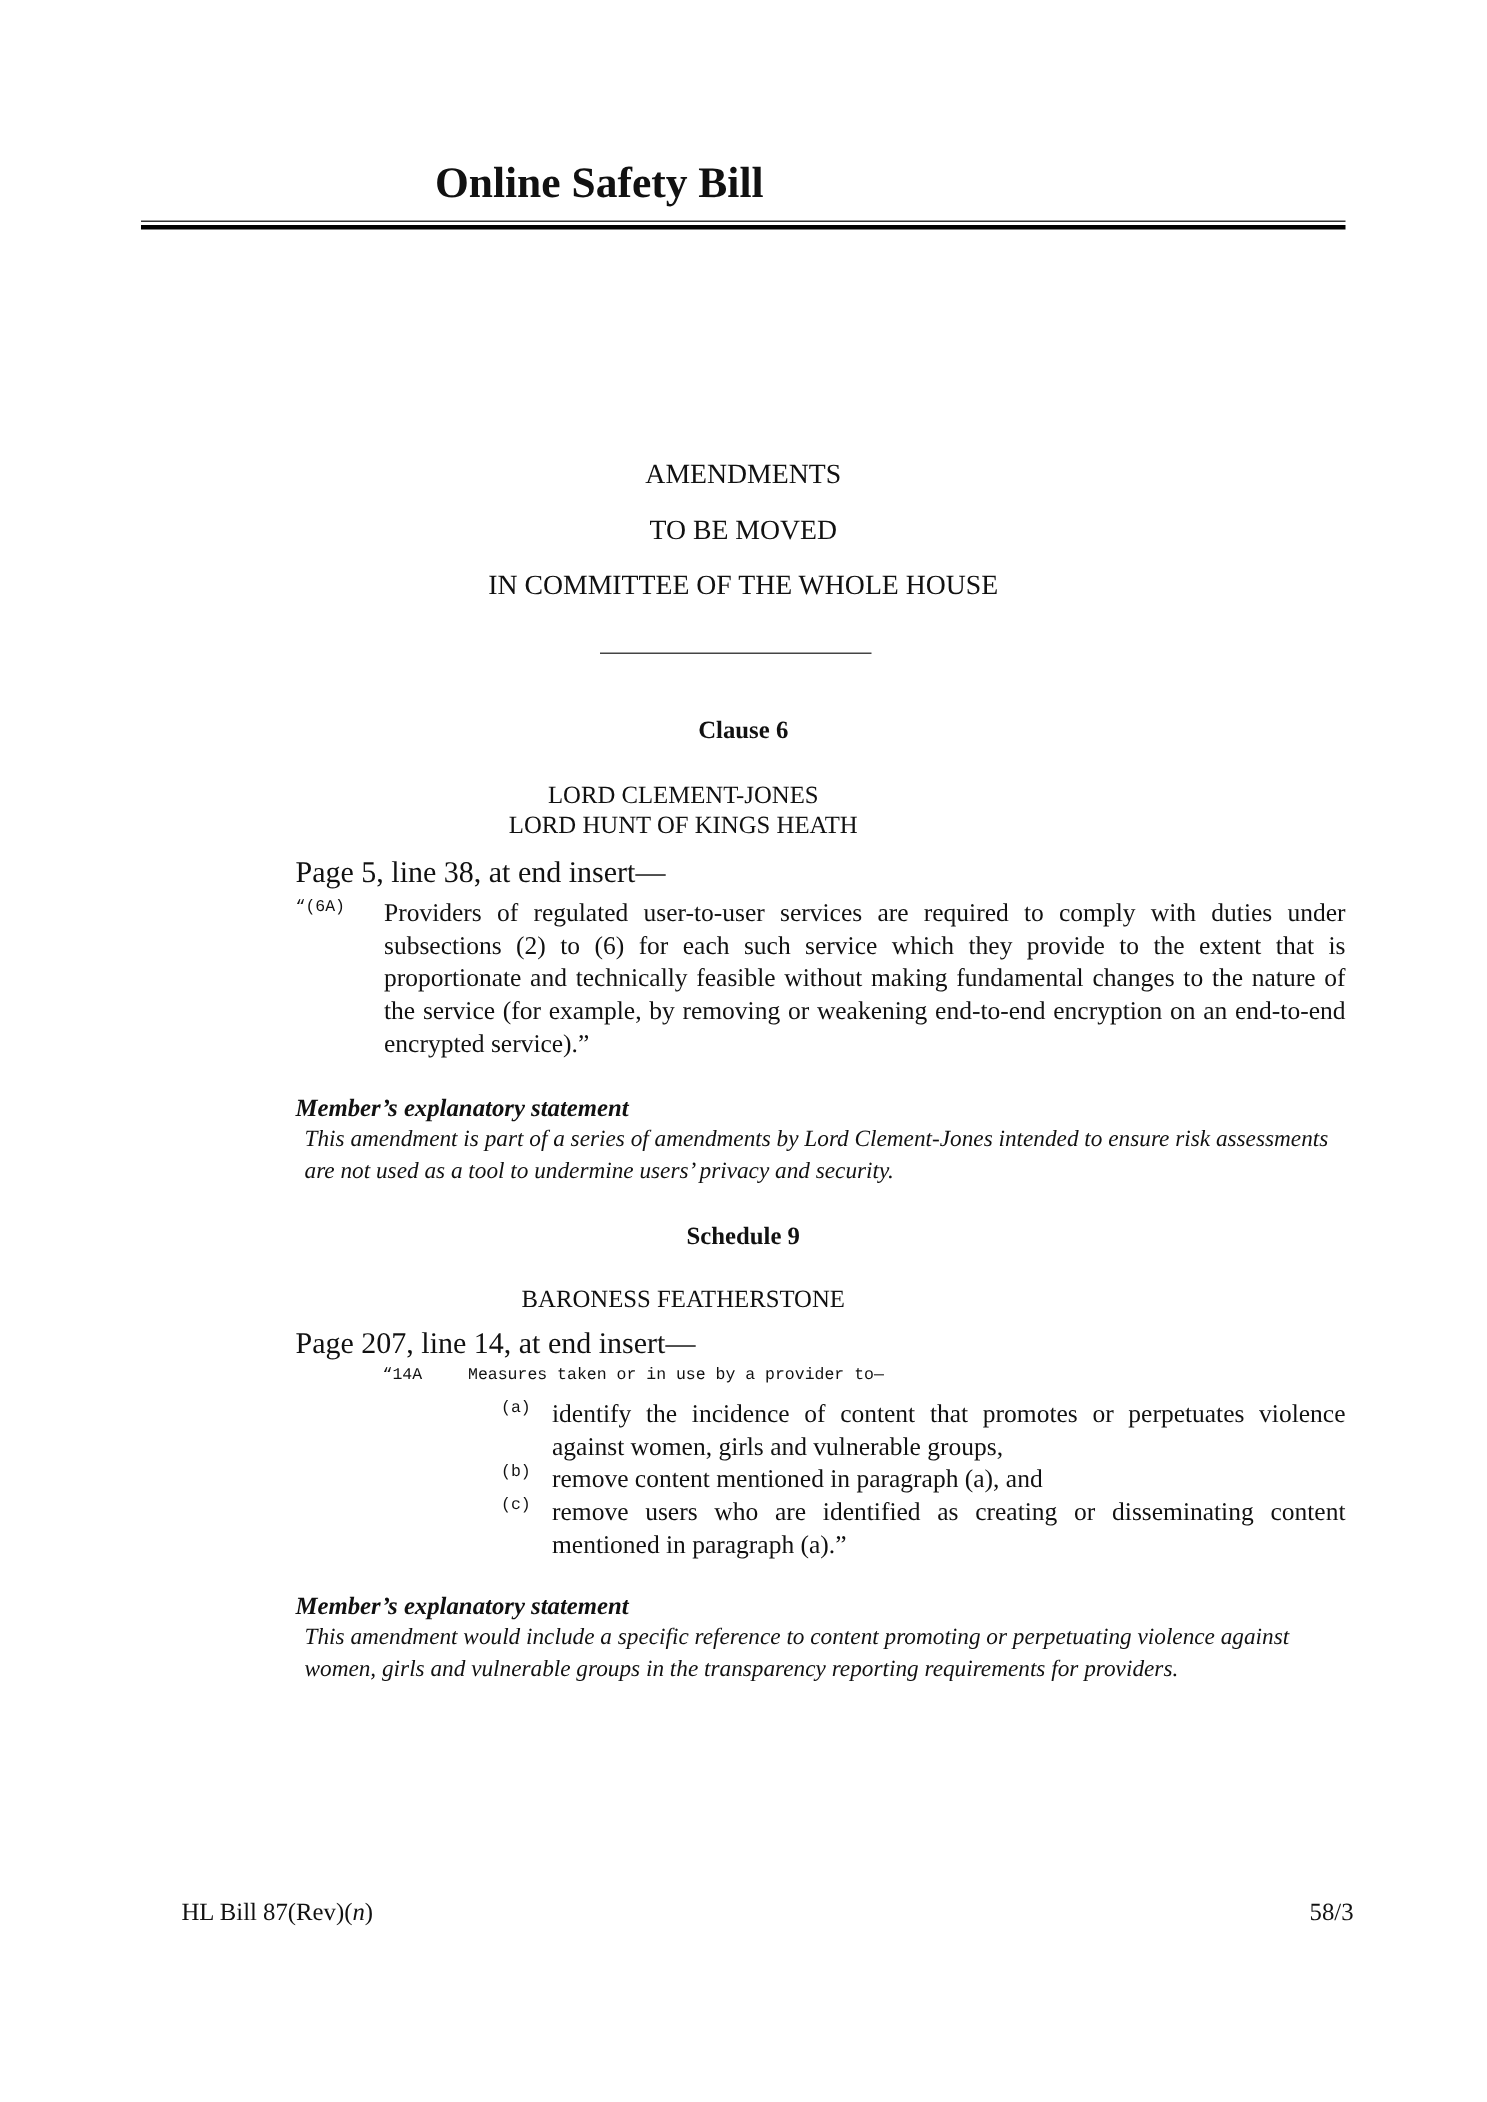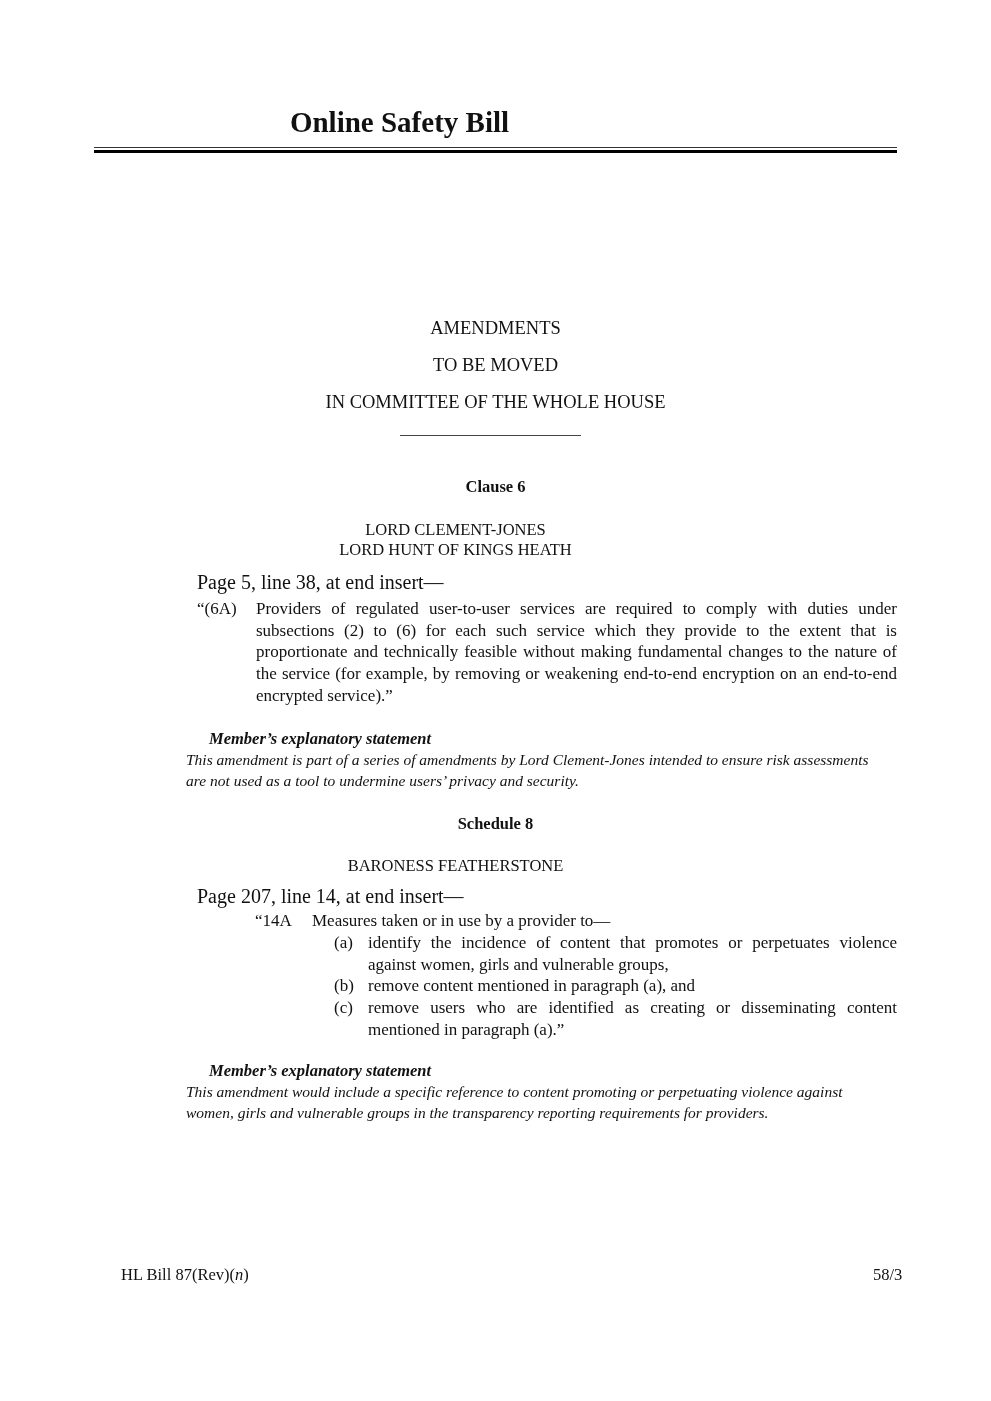--- a/index.html
+++ b/index.html
@@ -11,45 +11,45 @@
     position: absolute; left: 0; width: 799px; top: 106px; text-align: center;
     font-size: 29px; font-weight: bold; letter-spacing: 0px;
   }
   .rule-thin {
     position: absolute; left: 94px; width: 803px; top: 147px; height: 1px; background: #333;
   }
   .rule-thick {
     position: absolute; left: 94px; width: 803px; top: 150px; height: 3px; background: #000;
   }
   .heading-line {
-    position: absolute; left: 0; width: 991px; text-align: center; font-size: 18.5px; margin-top: 11px;
+    position: absolute; left: 0; width: 991px; text-align: center; font-size: 18.5px;
   }
   .short-rule {
     position: absolute; left: 400px; width: 181px; top: 435px; height: 1px; background: #444;
   }
   .center-bold {
     position: absolute; left: 0; width: 991px; text-align: center; font-size: 16.5px; font-weight: bold;
   }
   .center-plain {
     position: absolute; left: 0; width: 911px; text-align: center; font-size: 16.5px; line-height: 20px;
   }
   .plain {
     position: absolute; font-size: 20px;
   }
   .para {
     position: absolute; font-size: 17px; line-height: 21.7px; text-align: justify;
   }
   .label {
-    position: absolute; font-size: 17px;
+    position: absolute; font-size: 11px; font-family: Liberation Mono, monospace;
   }
   .stmt-title {
-    position: absolute; left: 197px; font-size: 16.5px; font-style: italic; font-weight: bold; margin-left: 12px;
+    position: absolute; left: 197px; font-size: 16.5px; font-style: italic; font-weight: bold;
   }
   .stmt-body {
-    position: absolute; left: 186px; font-size: 15.5px; font-style: italic; line-height: 21px;
+    position: absolute; left: 203px; font-size: 15.5px; font-style: italic; line-height: 21px;
   }
   .footer { position: absolute; top: 1265px; font-size: 16.5px; margin-left: 27px; }
 </style>
 </head>
 <body>
 
 <div class="title">Online Safety Bill</div>
 <div class="rule-thin"></div>
 <div class="rule-thick"></div>
 
@@ -61,21 +61,21 @@
 <div class="center-bold" style="top:477px">Clause 6</div>
 <div class="center-plain" style="top:520px">LORD CLEMENT-JONES</div>
 <div class="center-plain" style="top:540px">LORD HUNT OF KINGS HEATH</div>
 <div class="plain" style="left:197px; top:571px">Page 5, line 38, at end insert—</div>
 <div class="label" style="left:197px; top:599px">“(6A)</div>
 <div class="para" style="left:256px; top:598px; width:641px">Providers of regulated user-to-user services are required to comply with duties under subsections (2) to (6) for each such service which they provide to the extent that is proportionate and technically feasible without making fundamental changes to the nature of the service (for example, by removing or weakening end-to-end encryption on an end-to-end encrypted service).”</div>
 
 <div class="stmt-title" style="top:729px">Member’s explanatory statement</div>
 <div class="stmt-body" style="top:749px; width:700px">This amendment is part of a series of amendments by Lord Clement-Jones intended to ensure risk assessments are not used as a tool to undermine users’ privacy and security.</div>
 
-<div class="center-bold" style="top:814px">Schedule 8</div>
+<div class="center-bold" style="top:814px">Schedule 9</div>
 <div class="center-plain" style="top:856px">BARONESS FEATHERSTONE</div>
 <div class="plain" style="left:197px; top:885px">Page 207, line 14, at end insert—</div>
 <div class="label" style="left:255px; top:911px">“14A</div>
 <div class="label" style="left:312px; top:911px">Measures taken or in use by a provider to—</div>
 
 <div class="label" style="left:334px; top:933px">(a)</div>
 <div class="para" style="left:368px; top:932px; width:529px">identify the incidence of content that promotes or perpetuates violence against women, girls and vulnerable groups,</div>
 <div class="label" style="left:334px; top:976px">(b)</div>
 <div class="para" style="left:368px; top:975px; width:529px">remove content mentioned in paragraph (a), and</div>
 <div class="label" style="left:334px; top:998px">(c)</div>

